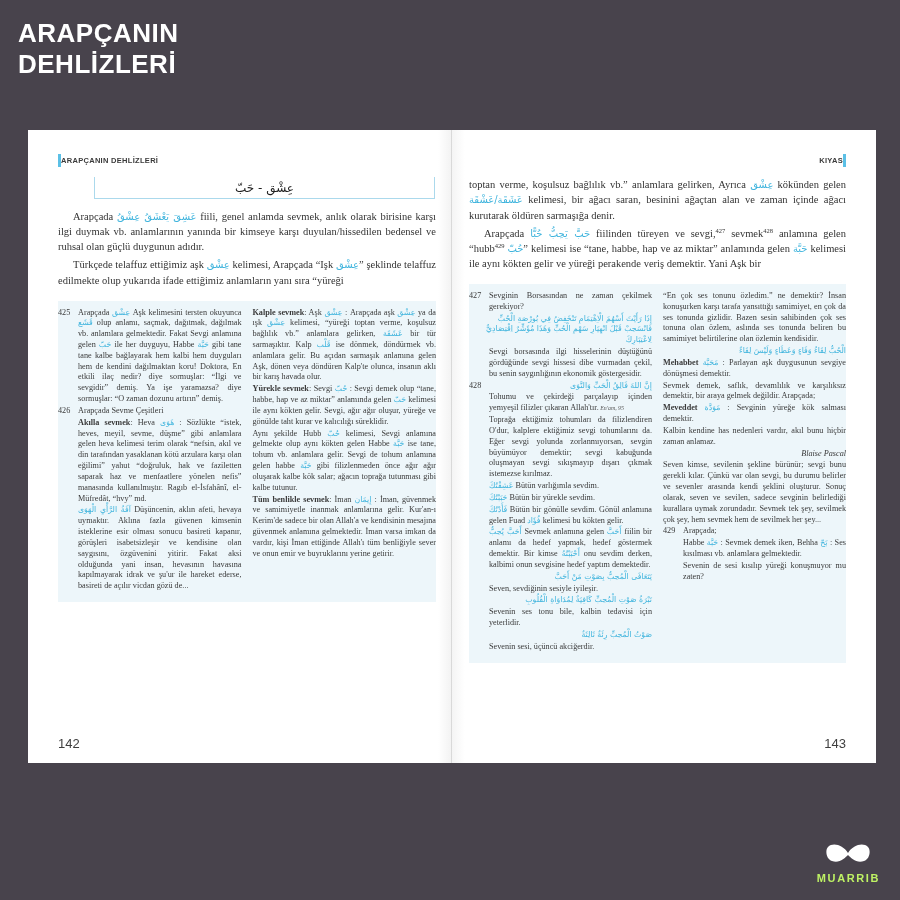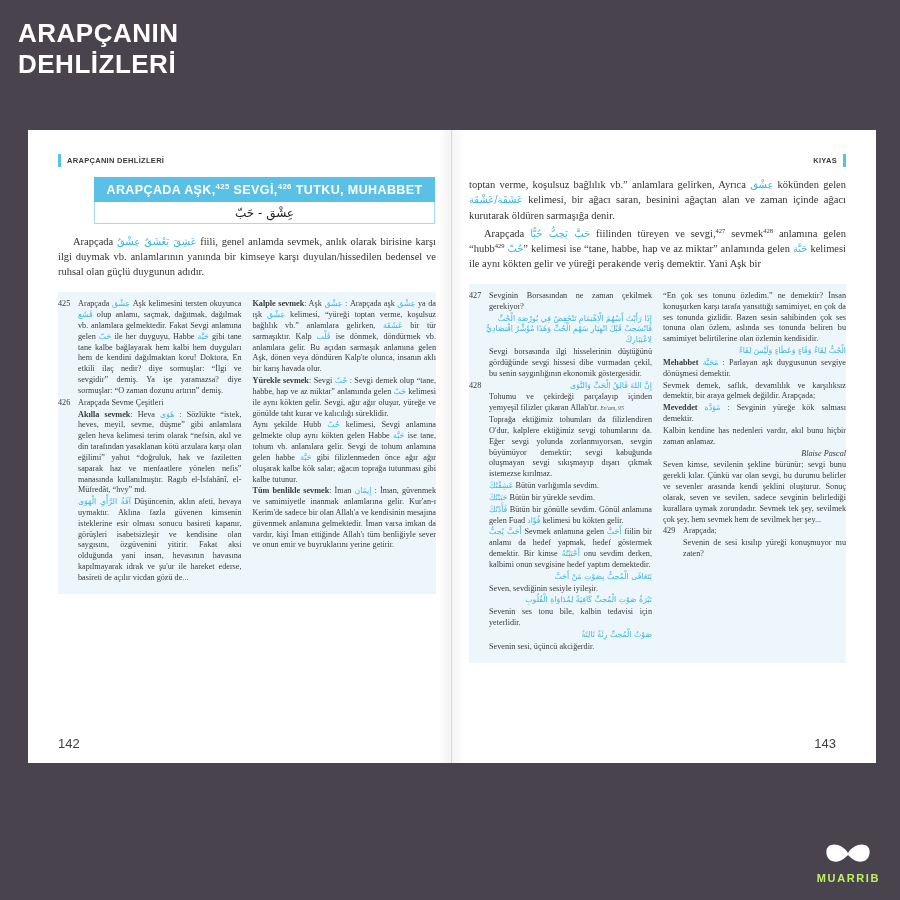--- a/index.html
+++ b/index.html
@@ -21,21 +21,21 @@
   .spread{
     position:absolute;left:28px;top:130px;width:848px;height:633px;
     background:var(--paper);display:flex;
   }
   .page{width:50%;height:100%;position:relative;padding:24px 15px 0 30px;}
   .page-left{border-right:1px solid #d9d9d9;
     background:linear-gradient(to right, #fff 97%, #f3f3f3 100%);}
   .page-right{padding:24px 30px 0 17px;
     background:linear-gradient(to left, #fff 97%, #f4f4f4 100%);}
   .running-header{
-    display:flex;align-items:center;gap:6px;height:13px;margin-bottom:10px;
+    display:flex;align-items:center;height:13px;margin-bottom:10px;
     font-family:"Liberation Sans", sans-serif;font-weight:bold;
     font-size:7.5px;color:#3a3a3a;letter-spacing:0.3px;
   }
   .running-header.rh-right{justify-content:flex-end;align-items:center;}
   .rh-bar{width:3px;height:13px;background:var(--accent);flex:none;}
   .banner{margin:4px 1px 10px 36px;}
   .banner-head{
     background:var(--accent);color:#fff;text-align:center;
     font-family:"Liberation Sans", sans-serif;font-weight:bold;
     font-size:12.5px;padding:6px 2px 5px;letter-spacing:0.4px;
@@ -63,21 +63,21 @@
   .att{text-align:right;}
   .r-ar{color:var(--arabic);font-family:"DejaVu Sans", sans-serif;font-size:0.95em;}
   .r-b{font-weight:bold;}
   .r-i{font-style:italic;}
   .r-sup{vertical-align:super;font-size:0.62em;line-height:0;}
   .r-tiny{font-size:0.72em;font-style:italic;color:#555;}
   .page-num{
     position:absolute;bottom:12px;font-size:13px;color:#3f3f3f;
     font-family:"Liberation Sans", sans-serif;
   }
-  .pn-left{left:30px;} .pn-right{right:40px;margin-top:16px;}
+  .pn-left{left:30px;} .pn-right{right:30px;margin-top:16px;}
   .logo{
     position:absolute;right:20px;bottom:16px;text-align:center;color:#bef264;
     font-family:"Liberation Sans", sans-serif;
   }
   .logo-text{font-size:11px;font-weight:bold;letter-spacing:1.6px;margin-top:1px;}
 </style>
 </head>
 <body>
 
 <div class="corner-title">
@@ -86,25 +86,25 @@
 </div>
 
 <div class="spread">
 
   <div class="page page-left">
     <div class="running-header">
       <span class="rh-bar"></span>
       <span>ARAPÇANIN DEHLİZLERİ</span>
     </div>
     <div class="banner">
-      <div class="banner-head"><span>ARAPÇADA AŞK,</span><span class="r-sup">425</span><span> SEVGİ,</span><span class="r-sup">426</span><span> TUTKU, MUHABBET</span></div>
       <div class="banner-ar">عِشْق - حَبّ</div>
     </div>
     <div class="body-text">
         <div class="block bp"><span>Arapçada </span><span class="r-ar">عَشِقَ يَعْشَقُ عِشْقُ</span><span> fiili, genel anlamda sevmek, anlık olarak birisine karşı ilgi duymak vb. anlamlarının yanında bir kimseye karşı duyulan/hissedilen bedensel ve ruhsal olan güçlü duygunun adıdır.</span></div>
+        <div class="block bp"><span>Türkçede telaffuz ettiğimiz aşk </span><span class="r-ar">عِشْق</span><span> kelimesi, Arapçada “Işk </span><span class="r-ar">عِشْق</span><span>” şeklinde telaffuz edilmekte olup yukarıda ifade ettiğimiz anlamların yanı sıra “yüreği</span></div>
       </div>
     <div class="footnotes">
       <div class="fn-col">
           <div class="block has-num"><span class="fn-num">425</span><span>Arapçada </span><span class="r-ar">عِشْق</span><span> Aşk kelimesini tersten okuyunca </span><span class="r-ar">قَشَع</span><span> olup anlamı, saçmak, dağıtmak, dağılmak vb. anlamlara gelmektedir. Fakat Sevgi anlamına gelen </span><span class="r-ar">حَبّ</span><span> ile her duyguyu, Habbe </span><span class="r-ar">حَبَّة</span><span> gibi tane tane kalbe bağlayarak hem kalbi hem duyguları hem de kendini dağılmaktan koru! Doktora, En etkili ilaç nedir? diye sormuşlar: “İlgi ve sevgidir” demiş. Ya işe yaramazsa? diye sormuşlar: “O zaman dozunu artırın” demiş.</span></div>
           <div class="block has-num"><span class="fn-num">426</span><span>Arapçada Sevme Çeşitleri</span></div>
           <div class="block ind"><span class="r-b">Akılla sevmek</span><span>: Heva </span><span class="r-ar">هَوَى</span><span> : Sözlükte “istek, heves, meyil, sevme, düşme” gibi anlamlara gelen heva kelimesi terim olarak “nefsin, akıl ve din tarafından yasaklanan kötü arzulara karşı olan eğilimi” yahut “doğruluk, hak ve faziletten saparak haz ve menfaatlere yönelen nefis” manasında kullanılmıştır. Ragıb el-İsfahânî, el-Müfredât, “hvy” md.</span></div>
           <div class="block ind"><span class="r-ar">آفَةُ الرَّأْيِ الْهَوَى</span><span> Düşüncenin, aklın afeti, hevaya uymaktır. Aklına fazla güvenen kimsenin isteklerine esir olması sonucu basireti kapanır, görüşleri isabetsizleşir ve kendisine olan saygısını, özgüvenini yitirir. Fakat aksi olduğunda yani insan, hevasının havasına kapılmayarak idrak ve şu'ur ile hareket ederse, basireti de açılır vicdan gözü de...</span></div>
         </div>
       <div class="fn-col">
           <div class="block"><span class="r-b">Kalple sevmek</span><span>: Aşk </span><span class="r-ar">عِشْق</span><span> : Arapçada aşk </span><span class="r-ar">عِشْق</span><span> ya da ışk </span><span class="r-ar">عِشْق</span><span> kelimesi, “yüreği toptan verme, koşulsuz bağlılık vb.” anlamlara gelirken, </span><span class="r-ar">عَشَقَة</span><span> bir tür sarmaşıktır. Kalp </span><span class="r-ar">قَلْب</span><span> ise dönmek, döndürmek vb. anlamlara gelir. Bu açıdan sarmaşık anlamına gelen Aşk, dönen veya döndüren Kalp'te olunca, insanın aklı bir karış havada olur.</span></div>
@@ -147,20 +147,21 @@
       <div class="fn-col">
           <div class="block"><span>“En çok ses tonunu özledim.” ne demektir? İnsan konuşurken karşı tarafa yansıttığı samimiyet, en çok da ses tonunda gizlidir. Bazen sesin sahibinden çok ses tonuna olan özlem, aslında ses tonunda beliren bu samimiyet belirtilerine olan özlemin kendisidir.</span></div>
           <div class="block arl"><span class="r-ar">الْحُبُّ لِقَاءُ وَفَاءٍ وَعَطَاءٍ وَلَيْسَ لِقَاءً</span></div>
           <div class="block"><span class="r-b">Mehabbet </span><span class="r-ar">مَحَبَّة</span><span> : Parlayan aşk duygusunun sevgiye dönüşmesi demektir.</span></div>
           <div class="block"><span>Sevmek demek, saflık, devamlılık ve karşılıksız demektir, bir araya gelmek değildir. Arapçada;</span></div>
           <div class="block"><span class="r-b">Meveddet </span><span class="r-ar">مَوَدَّة</span><span> : Sevginin yüreğe kök salması demektir.</span></div>
           <div class="block"><span>Kalbin kendine has nedenleri vardır, akıl bunu hiçbir zaman anlamaz.</span></div>
           <div class="block att"><span class="r-i">Blaise Pascal</span></div>
           <div class="block"><span>Seven kimse, sevilenin şekline bürünür; sevgi bunu gerekli kılar. Çünkü var olan sevgi, bu durumu belirler ve sevenler arasında kendi şeklini oluşturur. Sonuç olarak, seven ve sevilen, sadece sevginin belirlediği kurallara uymak zorundadır. Sevmek tek şey, sevilmek çok şey, hem sevmek hem de sevilmek her şey...</span></div>
           <div class="block has-num"><span class="fn-num">429</span><span>Arapçada;</span></div>
+          <div class="block ind"><span>Habbe </span><span class="r-ar">حَبَّة</span><span> : Sevmek demek iken, Behha </span><span class="r-ar">بَحّ</span><span> : Ses kısılması vb. anlamlara gelmektedir.</span></div>
           <div class="block ind"><span>Sevenin de sesi kısılıp yüreği konuşmuyor mu zaten?</span></div>
         </div>
     </div>
     <div class="page-num pn-right">143</div>
   </div>
 
 </div>
 
 <div class="logo">
   <svg width="46" height="24" viewBox="0 0 46 24" aria-hidden="true">

